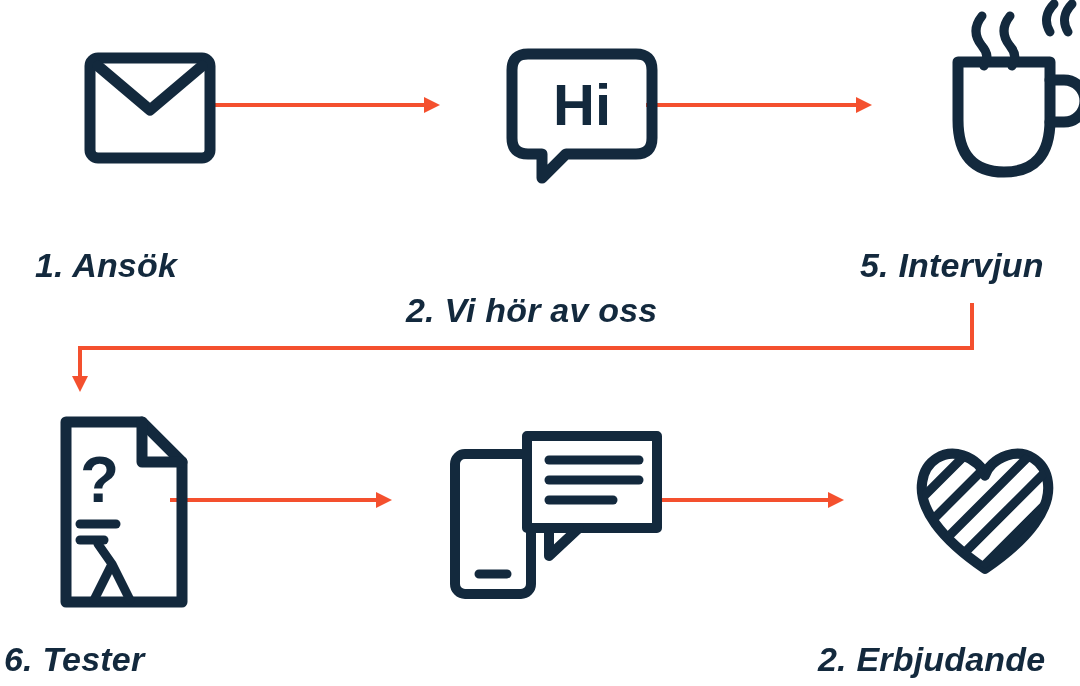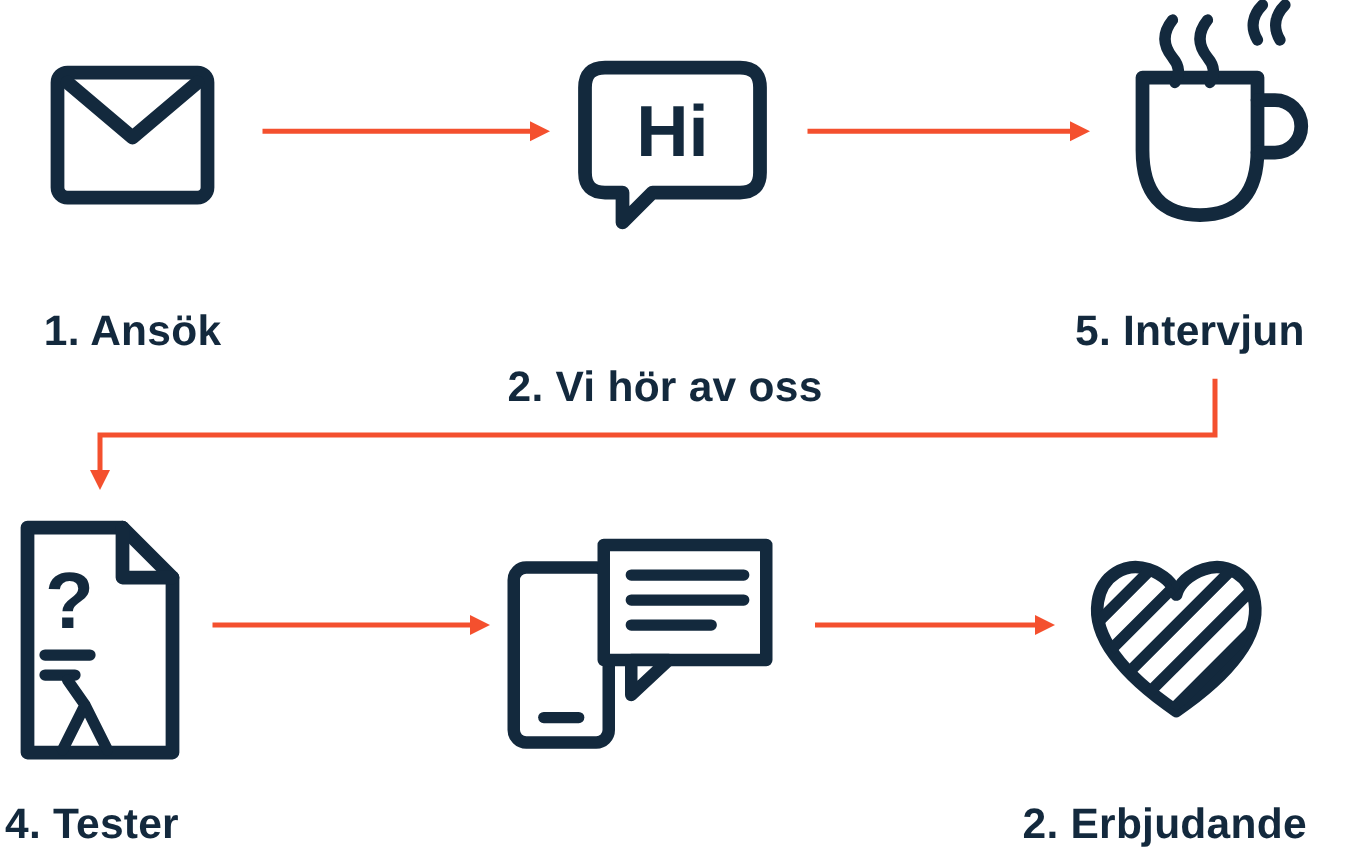--- a/index.html
+++ b/index.html
@@ -11,35 +11,36 @@
   .canvas{
     position:relative;
     width:1080px;height:686px;
     background:var(--bg);
     overflow:hidden;
     font-family:"Liberation Sans", sans-serif;
   }
   .arrows{position:absolute;left:0;top:0;width:1080px;height:686px;}
   .arrow-line{stroke:var(--accent);stroke-width:4;fill:none;}
   .arrow-head{fill:var(--accent);stroke:none;}
-  .icon{position:absolute;}
+  .icon{position:absolute;margin-left:44px;}
   .icon svg{display:block;width:100%;height:100%;overflow:visible;}
   .ic{fill:none;stroke:var(--navy);stroke-width:11;stroke-linecap:round;stroke-linejoin:round;}
   .ic10{fill:none;stroke:var(--navy);stroke-width:10;stroke-linecap:round;stroke-linejoin:round;}
   .ic9{fill:none;stroke:var(--navy);stroke-width:9;stroke-linecap:round;stroke-linejoin:round;}
   .ic-white{fill:#ffffff;stroke:var(--navy);stroke-width:10;stroke-linecap:round;stroke-linejoin:round;}
   .ic-text{fill:var(--navy);font-family:"Liberation Sans",sans-serif;font-weight:bold;}
   .label{
     position:absolute;
     color:var(--navy);
     font-size:34px;
     font-weight:700;
     line-height:1;
     white-space:nowrap;
     letter-spacing:0.2px;
+    font-style:italic;
   }
 </style>
 </head>
 <body>
 
 <div class="canvas">
 
   <svg class="arrows" viewBox="0 0 1080 686">
     <g>
       <line class="arrow-line" x1="210" y1="105" x2="424" y2="105"></line>
@@ -125,16 +126,16 @@
         <line class="ic9" x1="26" y1="128" x2="128" y2="26"></line>
         <line class="ic9" x1="42" y1="144" x2="144" y2="42"></line>
         <line class="ic9" x1="58" y1="160" x2="160" y2="58"></line>
       </g>
     </svg>
   </div>
 
   <div class="label" style="left:35px;top:248px;">1. Ansök</div>
   <div class="label" style="left:406px;top:248px;margin-top:45px;">2. Vi hör av oss</div>
   <div class="label" style="left:860px;top:248px;">5. Intervjun</div>
-  <div class="label" style="left:4px;top:642px;">4. Tester</div>
+  <div class="label" style="left:4px;top:642px;">6. Tester</div>
   <div class="label" style="left:818px;top:642px;">2. Erbjudande</div>
 
 </div>
 
 </body></html>

